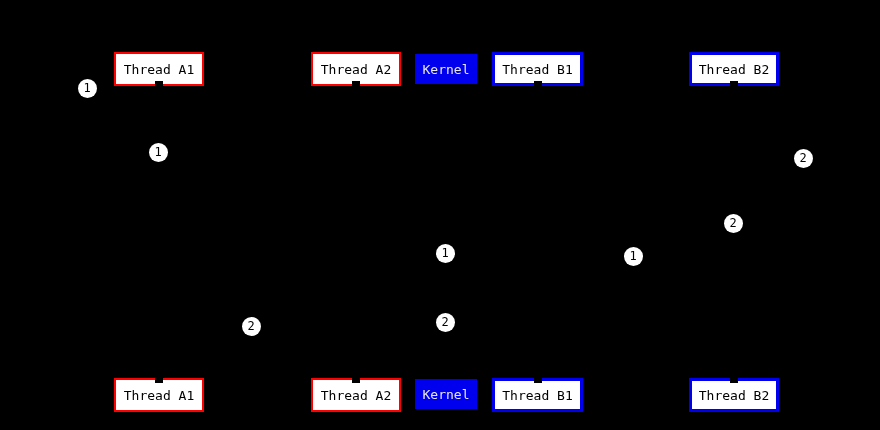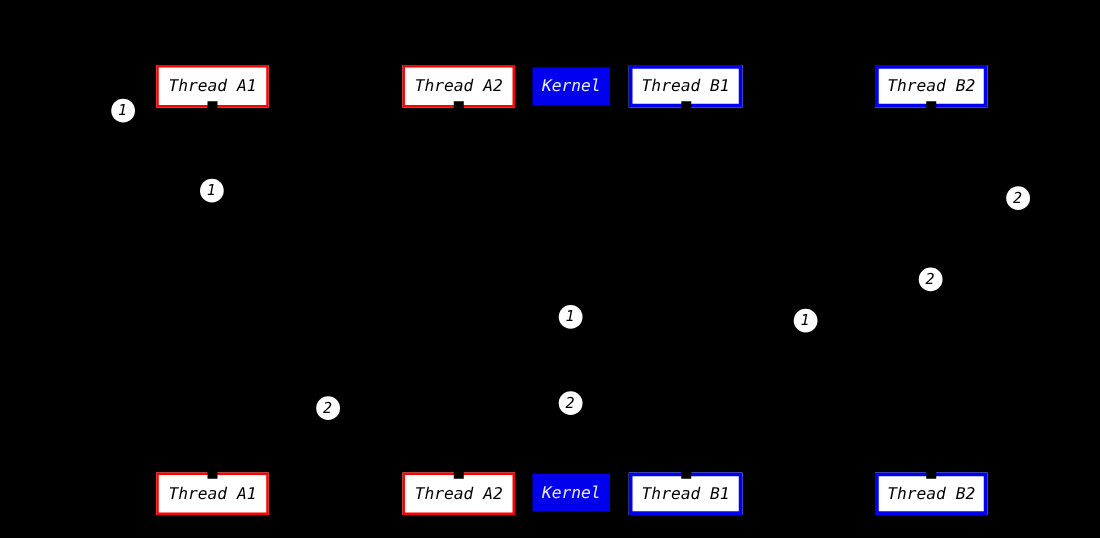--- a/index.html
+++ b/index.html
@@ -8,25 +8,24 @@
   }
   body {
     width: 880px;
     height: 430px;
     background: var(--background, #000000);
     overflow: hidden;
     font-family: "DejaVu Sans Mono", "Liberation Mono", monospace;
   }
   .stage {
     position: absolute;
-    left: 11px;
+    left: 0;
     top: 0;
     width: 800px;
     height: 430px;
-    font-style: italic;
   }
   .actor {
     position: absolute;
     box-sizing: border-box;
     height: 34px;
     background: var(--box-fill, #ffffff);
     color: var(--box-text, #000000);
     display: flex;
     align-items: center;
     justify-content: center;

